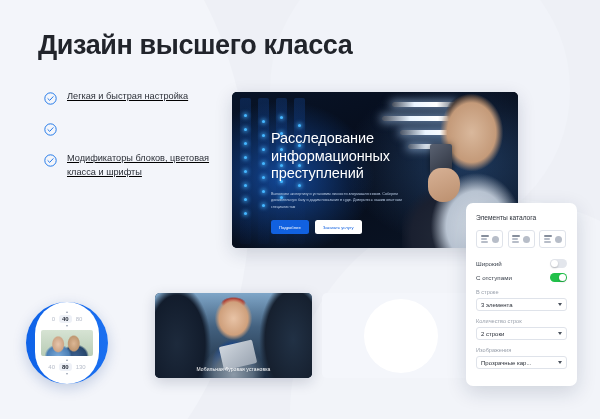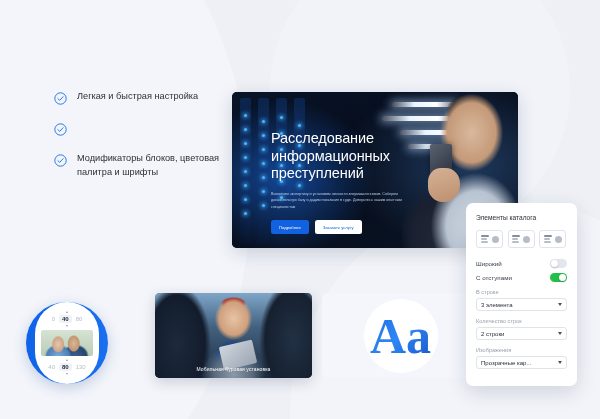--- a/index.html
+++ b/index.html
@@ -38,21 +38,21 @@
   }
 
   
   .page-title {
     position: absolute; left: 38px; top: 30px;
     font-size: 27px; font-weight: 700; letter-spacing: -0.4px;
     color: #21242b; white-space: nowrap;
   }
 
   
-  .feature-list { position: absolute; left: 54px; top: 90px; width: 180px; }
+  .feature-list { position: absolute; left: 44px; top: 90px; width: 180px; text-decoration: underline; }
   .feature-item { display: flex; align-items: flex-start; margin-bottom: 17px; }
   .check-icon {
     flex: 0 0 auto; width: 13px; height: 13px; margin-top: 1px; margin-right: 10px;
   }
   .feature-text {
     font-size: 9.2px; line-height: 13.5px; color: #2b2f37; font-weight: 400;
   }
 
   
   .banner-card {
@@ -266,20 +266,21 @@
 </style>
 </head>
 <body>
 
 <div id="stage">
 
   <div class="bg-curve-a"></div>
   <div class="bg-curve-c"></div>
   <div class="bg-curve-b"></div>
 
+  <div class="page-title">Дизайн высшего класса</div>
 
   <div class="feature-list">
 
     <div class="feature-item">
       <span class="check-icon">
         <svg viewBox="0 0 16 16" width="13" height="13">
           <circle cx="8" cy="8" r="7" fill="none" stroke="#1f77e8" stroke-width="1.2"></circle>
           <path d="M4.8 8.2 L7 10.3 L11.2 5.8" fill="none" stroke="#1f77e8" stroke-width="1.2" stroke-linecap="round" stroke-linejoin="round"></path>
         </svg>
       </span>
@@ -295,21 +296,21 @@
       </span>
     </div>
 
     <div class="feature-item">
       <span class="check-icon">
         <svg viewBox="0 0 16 16" width="13" height="13">
           <circle cx="8" cy="8" r="7" fill="none" stroke="#1f77e8" stroke-width="1.2"></circle>
           <path d="M4.8 8.2 L7 10.3 L11.2 5.8" fill="none" stroke="#1f77e8" stroke-width="1.2" stroke-linecap="round" stroke-linejoin="round"></path>
         </svg>
       </span>
-      <span class="feature-text">Модификаторы блоков, цветовая палитра и шрифты</span>
+      <span class="feature-text">Модификаторы блоков, цветовая класса и шрифты</span>
     </div>
 
   </div>
 
   <div class="banner-card">
     <div class="banner-bg"></div>
 
     <div class="rack">
       <div class="rack-col" style="left:4px"></div>
       <div class="rack-col" style="left:22px"></div>
@@ -382,21 +383,20 @@
   </div>
 
   <div class="rig-card">
     <div class="rig-bg"></div>
     <div class="rig-tablet"></div>
     <div class="rig-caption">Мобильная буровая установка</div>
   </div>
 
   <div class="aa-card">
     <div class="aa-halo"></div>
-    <div class="aa-glyph">Aa</div>
   </div>
 
   <div class="settings-panel">
     <div class="panel-title">Элементы каталога</div>
 
     <div class="preset-row">
       <div class="preset">
         <span class="preset-lines">
             <i></i>
             <i></i>

